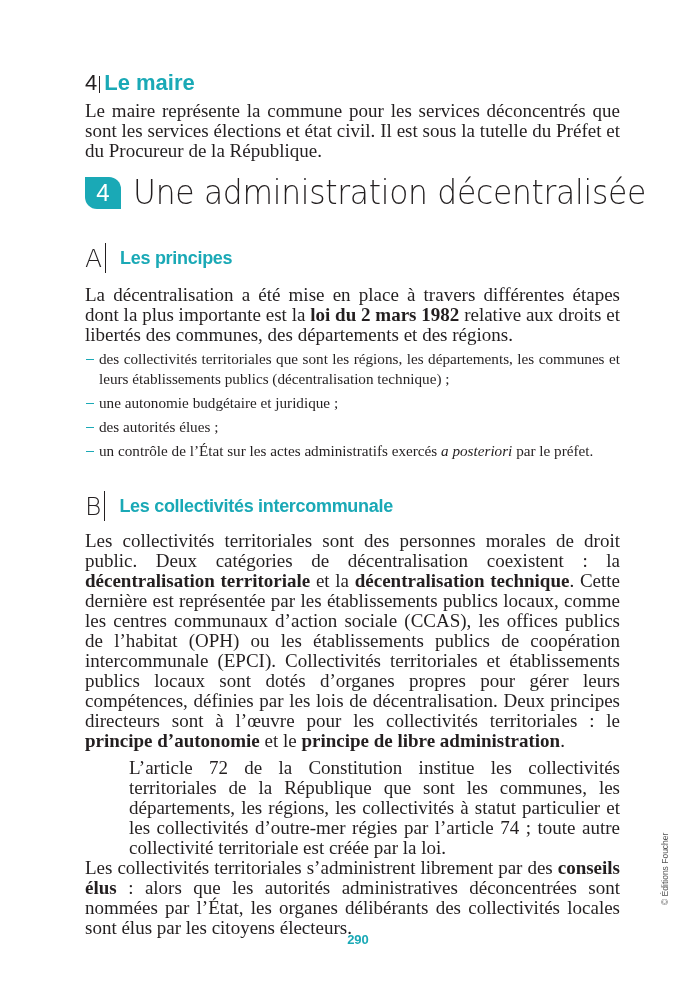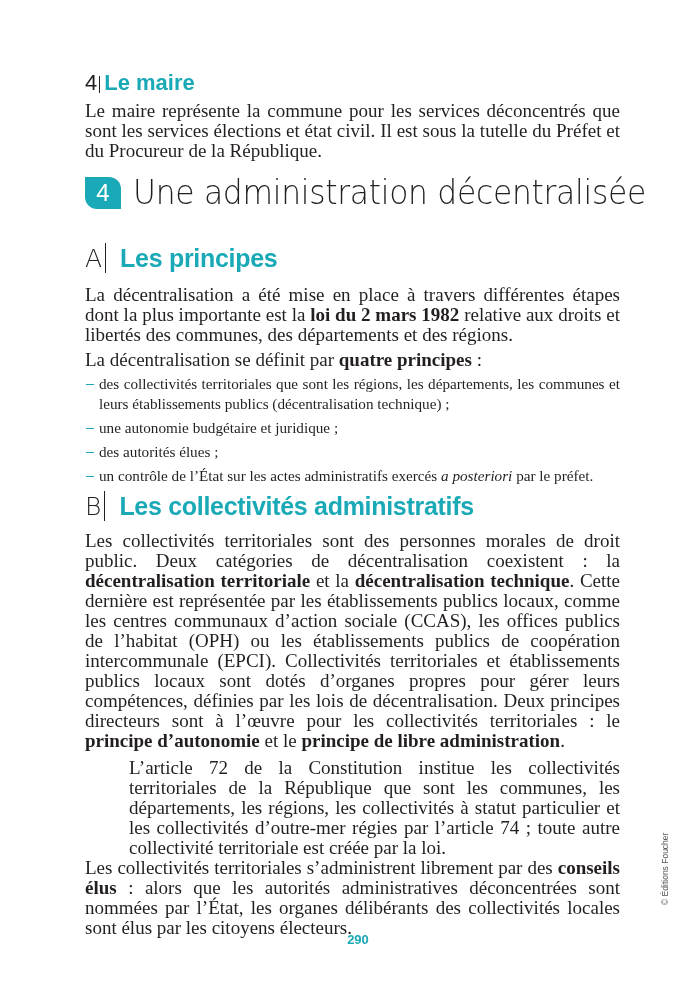--- a/index.html
+++ b/index.html
@@ -110,21 +110,21 @@
     }
     .section .sbar {
       width: 1px;
       height: 30px;
       background: #231f20;
       margin: 0 14px 0 3px;
     }
     .section .stitle {
       font-family: "Liberation Sans", sans-serif;
       font-weight: bold;
-      font-size: 25px;
+      font-size: 18px;
       color: #1aa9b6;
       letter-spacing: -0.3px;
     }
     ul.dash {
       list-style: none;
       margin: 0;
       padding: 0 0 0 14px;
     }
     ul.dash li {
       position: relative;
@@ -185,33 +185,32 @@
   </div>
 
   <div class="section" style="top:242px;">
     <span class="letter">A</span>
     <span class="sbar"></span>
     <span class="stitle">Les principes</span>
   </div>
 
   <div class="block" style="top:285px;">
     <p class="para"><span>La décentralisation a été mise en place à travers différentes étapes dont la plus importante est la </span><b>loi du 2 mars 1982</b><span> relative aux droits et libertés des communes, des départements et des régions.</span></p>
-    <p class="para" style="margin-top:5px;"><span>La décentralisation se définit par </span><b>quatre principes</b><span> :</span></p>
     <ul class="dash">
       <li>des collectivités territoriales que sont les régions, les départements, les communes et leurs établissements publics (décentralisation technique) ;</li>
       <li>une autonomie budgétaire et juridique ;</li>
       <li>des autorités élues ;</li>
       <li><span>un contrôle de l’État sur les actes administratifs exercés </span><i>a posteriori</i><span> par le préfet.</span></li>
     </ul>
   </div>
 
   <div class="section" style="top:490px;">
     <span class="letter">B</span>
     <span class="sbar"></span>
-    <span class="stitle">Les collectivités administratifs</span>
+    <span class="stitle">Les collectivités intercommunale</span>
   </div>
 
   <div class="block" style="top:531px;">
     <p class="para"><span>Les collectivités territoriales sont des personnes morales de droit public. Deux catégories de décentralisation coexistent : la </span><b>décentralisation territoriale</b><span> et la </span><b>décentralisation technique</b><span>. Cette dernière est représentée par les établissements publics locaux, comme les centres communaux d’action sociale (CCAS), les offices publics de l’habitat (OPH) ou les établissements publics de coopération intercommunale (EPCI). Collectivités territoriales et établissements publics locaux sont dotés d’organes propres pour gérer leurs compétences, définies par les lois de décentralisation. Deux principes directeurs sont à l’œuvre pour les collectivités territoriales : le </span><b>principe d’autonomie</b><span> et le </span><b>principe de libre administration</b><span>.</span></p>
     <p class="para" style="margin-top:7px;margin-left:44px;">L’article 72 de la Constitution institue les collectivités territoriales de la République que sont les communes, les départements, les régions, les collectivités à statut particulier et les collectivités d’outre-mer régies par l’article 74 ; toute autre collectivité territoriale est créée par la loi.</p>
     <p class="para" style=""><span>Les collectivités territoriales s’administrent librement par des </span><b>conseils élus</b><span> : alors que les autorités administratives déconcentrées sont nommées par l’État, les organes délibérants des collectivités locales sont élus par les citoyens électeurs.</span></p>
   </div>
 </div>
 
 <div class="copyright">© Éditions Foucher</div>

